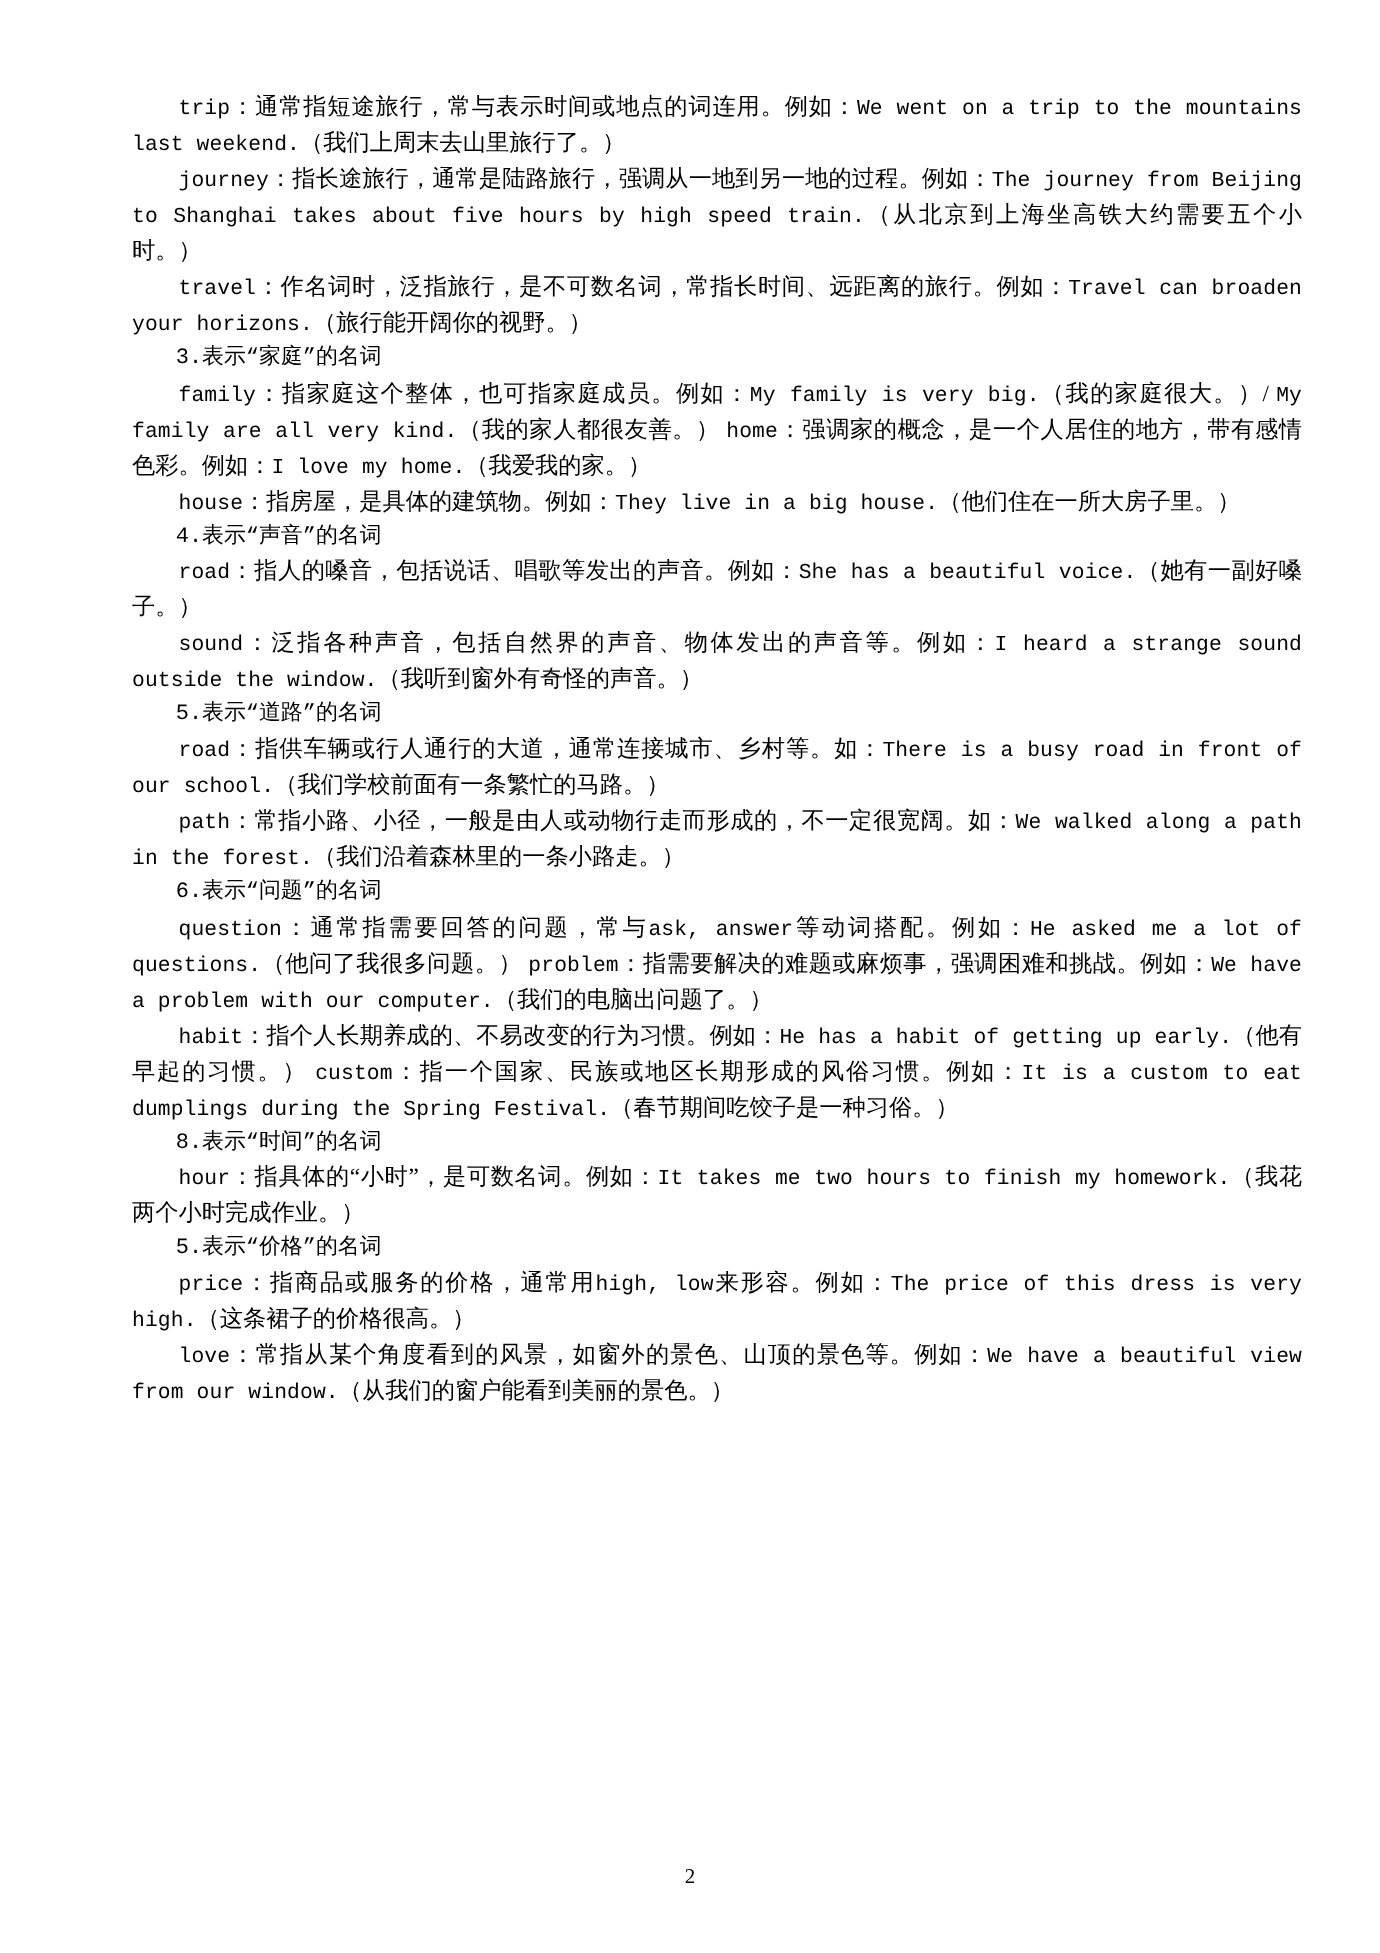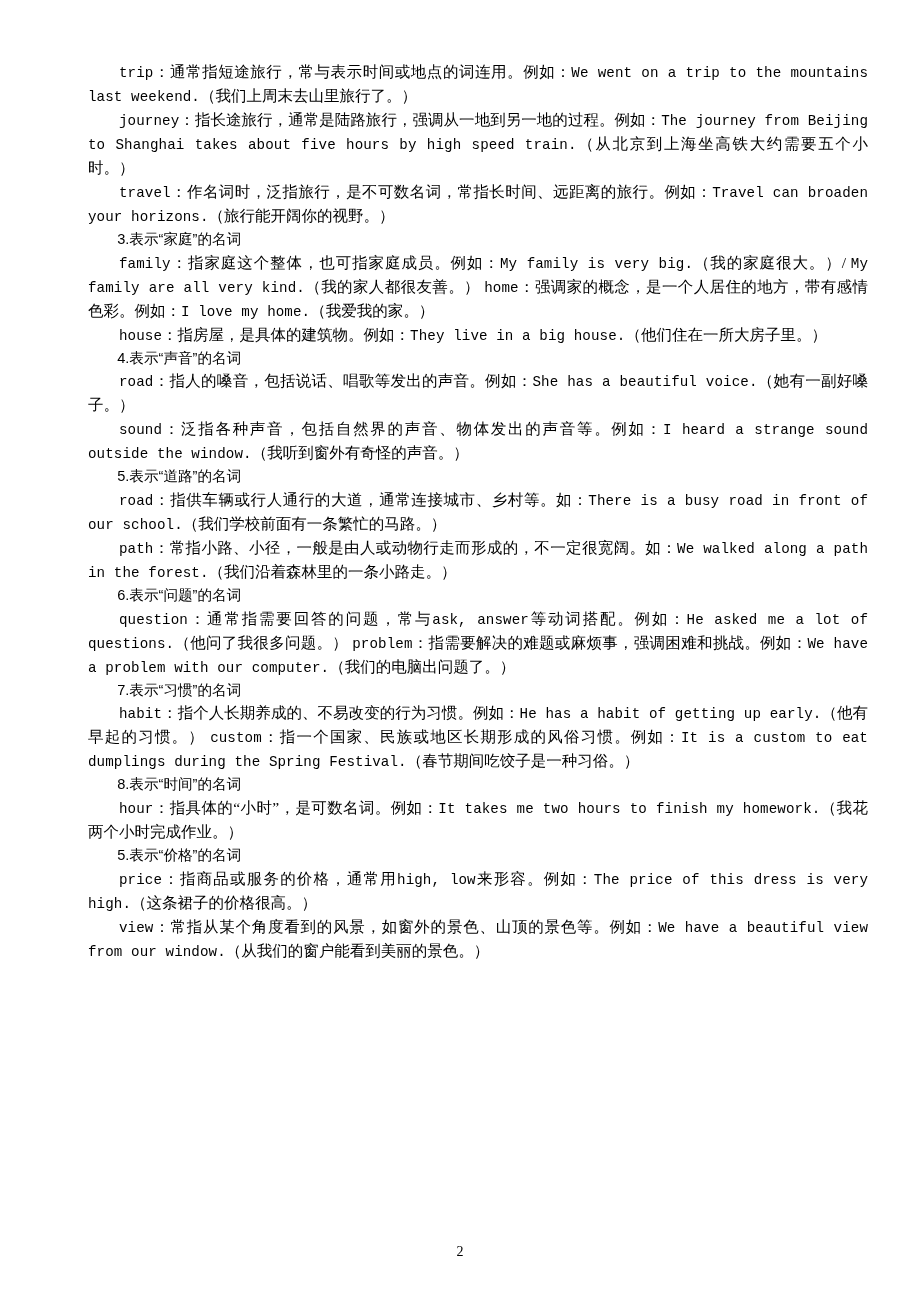--- a/index.html
+++ b/index.html
@@ -33,21 +33,21 @@
   }
   
   .en {
     font-family: "Liberation Mono", monospace;
     font-size: 14.2px;
     letter-spacing: 0.1px;
   }
   .heading {
     margin: 0;
     text-indent: 2em;
-    font-family: Liberation Sans, sans-serif;
+    font-family: Liberation Mono, monospace;
     font-size: 14.6px;
   }
   .page-number {
     position: absolute;
     left: 0;
     right: 0;
     bottom: 42px;
     text-align: center;
     font-family: "Liberation Serif", serif;
     font-size: 14px;
@@ -65,22 +65,21 @@
       <p class="para"><span class="en">family</span>：指家庭这个整体，也可指家庭成员。例如：<span class="en">My family is very big.</span>（我的家庭很大。）/ <span class="en">My family are all very kind.</span>（我的家人都很友善。） <span class="en">home</span>：强调家的概念，是一个人居住的地方，带有感情色彩。例如：<span class="en">I love my home.</span>（我爱我的家。）</p>
       <p class="para"><span class="en">house</span>：指房屋，是具体的建筑物。例如：<span class="en">They live in a big house.</span>（他们住在一所大房子里。）</p>
       <p class="heading">4.表示“声音”的名词</p>
       <p class="para"><span class="en">road</span>：指人的嗓音，包括说话、唱歌等发出的声音。例如：<span class="en">She has a beautiful voice.</span>（她有一副好嗓子。）</p>
       <p class="para"><span class="en">sound</span>：泛指各种声音，包括自然界的声音、物体发出的声音等。例如：<span class="en">I heard a strange sound outside the window.</span>（我听到窗外有奇怪的声音。）</p>
       <p class="heading">5.表示“道路”的名词</p>
       <p class="para"><span class="en">road</span>：指供车辆或行人通行的大道，通常连接城市、乡村等。如：<span class="en">There is a busy road in front of our school.</span>（我们学校前面有一条繁忙的马路。）</p>
       <p class="para"><span class="en">path</span>：常指小路、小径，一般是由人或动物行走而形成的，不一定很宽阔。如：<span class="en">We walked along a path in the forest.</span>（我们沿着森林里的一条小路走。）</p>
       <p class="heading">6.表示“问题”的名词</p>
       <p class="para"><span class="en">question</span>：通常指需要回答的问题，常与<span class="en">ask, answer</span>等动词搭配。例如：<span class="en">He asked me a lot of questions.</span>（他问了我很多问题。） <span class="en">problem</span>：指需要解决的难题或麻烦事，强调困难和挑战。例如：<span class="en">We have a problem with our computer.</span>（我们的电脑出问题了。）</p>
-      <p class="heading">7.表示“习惯”的名词</p>
       <p class="para"><span class="en">habit</span>：指个人长期养成的、不易改变的行为习惯。例如：<span class="en">He has a habit of getting up early.</span>（他有早起的习惯。） <span class="en">custom</span>：指一个国家、民族或地区长期形成的风俗习惯。例如：<span class="en">It is a custom to eat dumplings during the Spring Festival.</span>（春节期间吃饺子是一种习俗。）</p>
       <p class="heading">8.表示“时间”的名词</p>
       <p class="para"><span class="en">hour</span>：指具体的“小时”，是可数名词。例如：<span class="en">It takes me two hours to finish my homework.</span>（我花两个小时完成作业。）</p>
       <p class="heading">5.表示“价格”的名词</p>
       <p class="para"><span class="en">price</span>：指商品或服务的价格，通常用<span class="en">high, low</span>来形容。例如：<span class="en">The price of this dress is very high.</span>（这条裙子的价格很高。）</p>
-      <p class="para"><span class="en">view</span>：常指从某个角度看到的风景，如窗外的景色、山顶的景色等。例如：<span class="en">We have a beautiful view from our window.</span>（从我们的窗户能看到美丽的景色。）</p>
+      <p class="para"><span class="en">love</span>：常指从某个角度看到的风景，如窗外的景色、山顶的景色等。例如：<span class="en">We have a beautiful view from our window.</span>（从我们的窗户能看到美丽的景色。）</p>
     </div>
   <div class="page-number">2</div>
 </div>
 
 </body></html>

